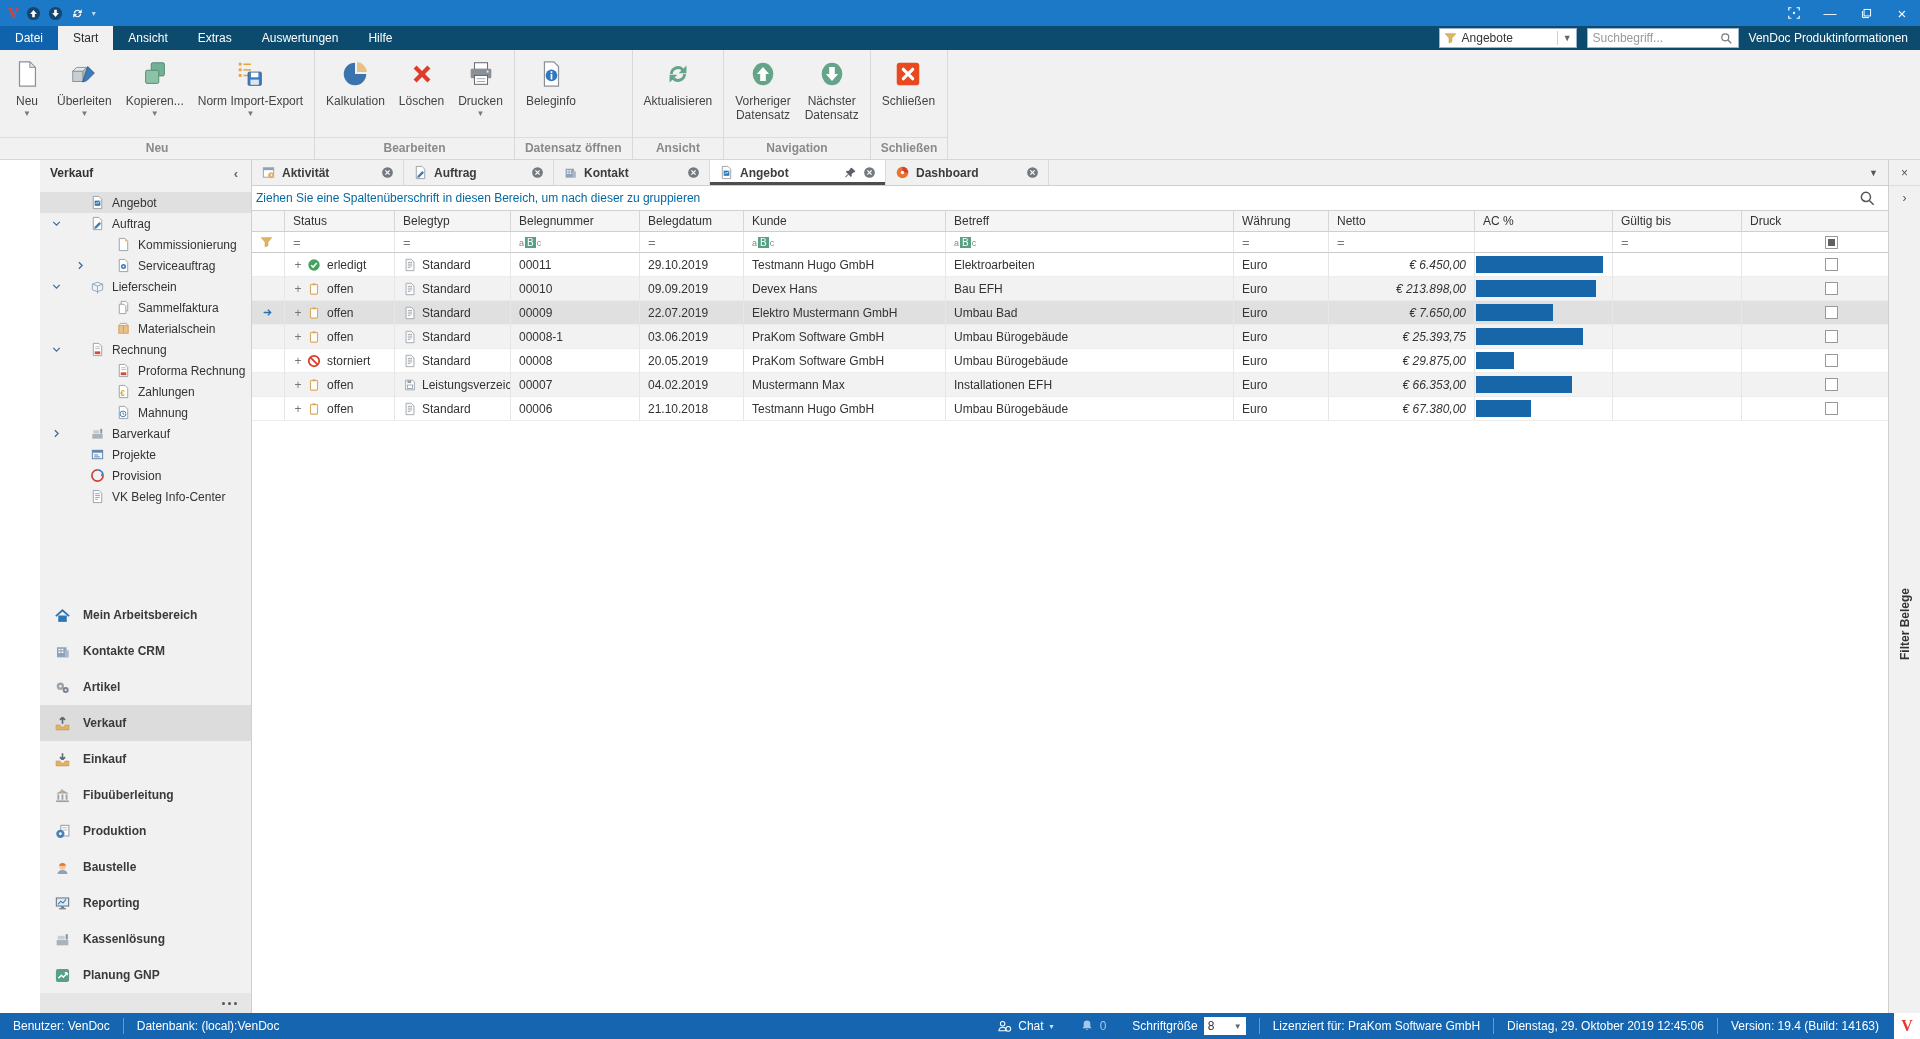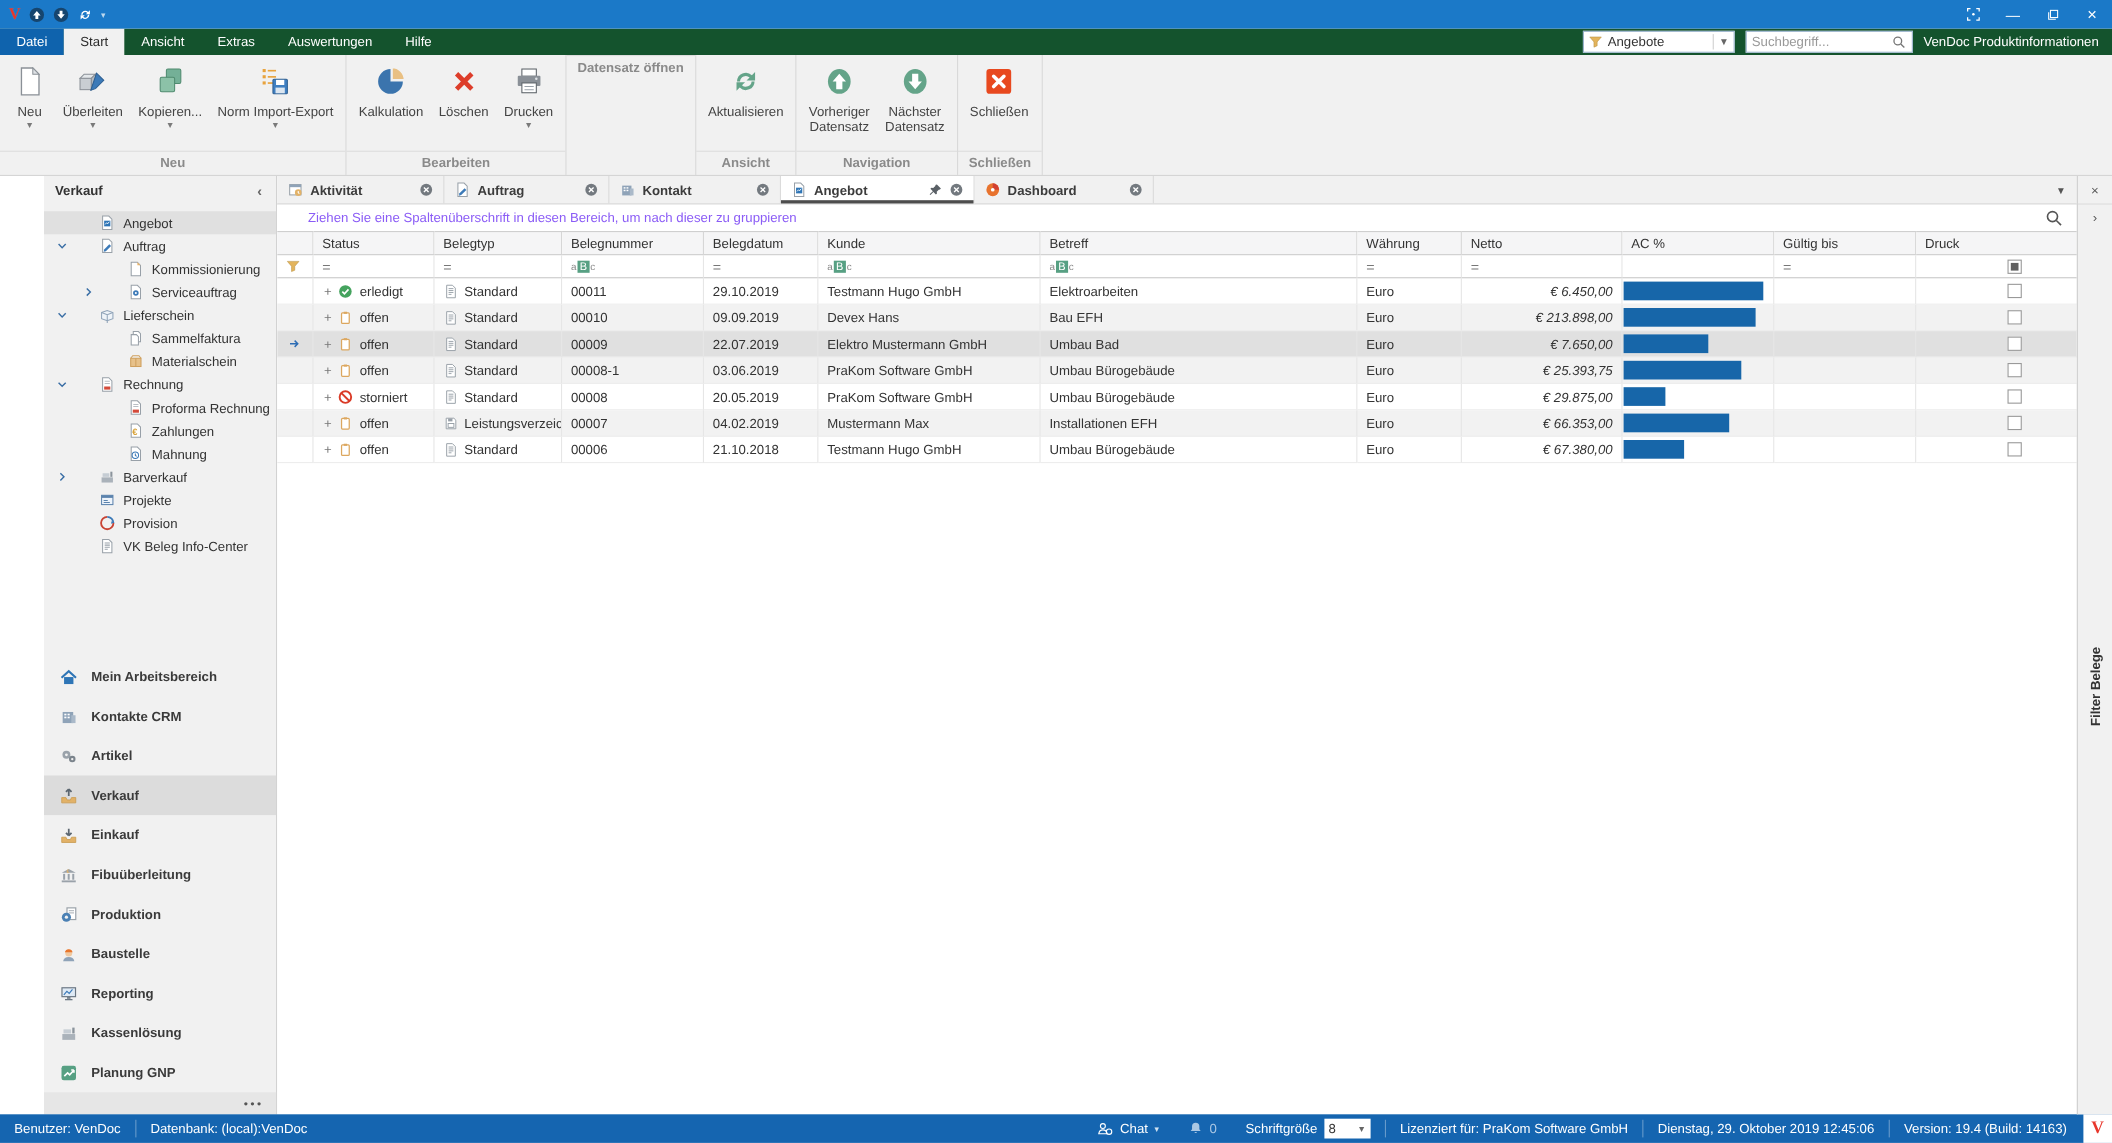--- a/index.html
+++ b/index.html
@@ -10,21 +10,21 @@
   
   .titlebar { height:26px; background:#1b79c8; display:flex; align-items:center; position:relative; flex:0 0 26px; }
   .qa { display:flex; align-items:center; gap:7px; padding-left:8px; z-index:2; }
   .qa .qbtn { display:flex; align-items:center; justify-content:center; height:18px; }
   .v-logo { color:#e8372c; font-weight:bold; font-size:15px; text-shadow:0 0 1px #fff3; font-family:"Liberation Serif",serif; }
   .win-title { position:absolute; left:0; right:0; text-align:center; color:#a5cceb; font-weight:bold; }
   .winctl { margin-left:auto; display:flex; z-index:2; }
   .winctl .wbtn { width:36px; height:26px; display:flex; align-items:center; justify-content:center; color:#fff; font-size:13px; }
 
   
-  .menubar { height:24px; background:#14532d; display:flex; align-items:stretch; color:#fff; flex:0 0 24px; }
+  .menubar { height:24px; background:#0c4a6e; display:flex; align-items:stretch; color:#fff; flex:0 0 24px; }
   .menu-item { padding:0 15px; display:flex; align-items:center; font-size:12px; }
   .menu-item.backstage { background:#0f63ad; }
   .menu-item.active { background:#f1f1f1; color:#2b2b2b; }
   .menubar-right { margin-left:auto; display:flex; align-items:center; gap:10px; padding-right:12px; }
   .combo { background:#fff; color:#333; height:20px; width:138px; display:flex; align-items:center; gap:5px; padding:0 4px; border:1px solid #9ab4cc; }
   .combo .caret { margin-left:auto; color:#666; font-size:9px; border-left:1px solid #d0d0d0; padding-left:5px; height:14px; display:flex; align-items:center; }
   .searchbox { background:#fff; height:20px; width:152px; display:flex; align-items:center; border:1px solid #9ab4cc; padding:0 5px; }
   .searchbox input { border:none; outline:none; flex:1; font-size:12px; font-family:inherit; color:#333; width:100px; }
   .searchbox input::placeholder { color:#999; }
   .product-link { color:#fff; }
@@ -58,21 +58,21 @@
   .sb-dots i { width:3px; height:3px; background:#555; border-radius:50%; }
 
   
   .content { flex:1; display:flex; flex-direction:column; background:#fff; min-width:0; }
   .tabrow { height:26px; flex:0 0 26px; background:#f1f1f1; border-bottom:1px solid #cfcfcf; display:flex; align-items:stretch; }
   .dtab { display:flex; align-items:center; gap:6px; padding:0 9px; border-right:1px solid #dbdbdb; font-weight:bold; color:#3c3c3c; position:relative; }
   .dtab .grow { flex:1; }
   .dtab.active { background:#fff; }
   .dtab.active::after { content:""; position:absolute; left:0; right:0; bottom:0; height:3px; background:#4d4d4d; }
   .tabrow-right { margin-left:auto; display:flex; align-items:center; gap:14px; padding-right:10px; color:#555; }
-  .hintrow { height:24px; flex:0 0 24px; display:flex; align-items:center; padding-left:28px; color:#8b5cf6; background:#fff; }
+  .hintrow { height:24px; flex:0 0 24px; display:flex; align-items:center; padding-left:4px; color:#0369a1; background:#fff; }
   .hintrow .hr-search { margin-left:auto; padding-right:12px; }
 
   
   .grid { flex:1; overflow:hidden; }
   .grow-line { display:flex; }
   .gcell { border-right:1px solid #e6e6e6; display:flex; align-items:center; padding-left:8px; overflow:hidden; white-space:nowrap; }
   .ghead .gcell { background:#f5f5f6; border-top:1px solid #cfcfcf; border-bottom:1px solid #cfcfcf; border-right:1px solid #d6d6d6; height:22px; color:#333; }
   .gfilter .gcell { height:21px; border-bottom:1px solid #c9c9c9; color:#666; }
   .grow-data .gcell { height:24px; border-bottom:1px solid #ededed; }
   .grow-data.stripe { background:#f2f2f2; }
@@ -300,20 +300,36 @@
                 </svg>
               </span>
             </span>
             <span class="rlabel">Drucken</span>
             <span class="rcaret">▼</span>
           </div>
         </div>
         <div class="rgroup-label">Bearbeiten</div>
       </div>
       <div class="rgroup">
+        <div class="rgroup-buttons">
+          <div class="rbtn">
+            <span class="ricon">
+              <span class="ic">
+                <svg width="30" height="30" viewBox="0 0 32 32">
+                  <path d="M9 3h10l5 5v21H9z" fill="#fff" stroke="#8a9097" stroke-width="1.3"></path>
+                  <circle cx="16.5" cy="17.5" r="6.2" fill="#2f78c0"></circle>
+                  <rect x="15.6" y="15.8" width="1.8" height="6" fill="#fff"></rect>
+                  <rect x="15.6" y="13" width="1.8" height="1.9" fill="#fff"></rect>
+                </svg>
+              </span>
+            </span>
+            <span class="rlabel">Beleginfo</span>
+            <span class="rcaret"></span>
+          </div>
+        </div>
         <div class="rgroup-label">Datensatz öffnen</div>
       </div>
       <div class="rgroup">
         <div class="rgroup-buttons">
           <div class="rbtn">
             <span class="ricon">
               <span class="ic">
                 <svg width="30" height="30" viewBox="0 0 32 32">
                   <path d="M7.5 16a8.5 8.5 0 0 1 14.4-6L25 6.9v8.3h-8.3l3-3A5.6 5.6 0 0 0 10.4 16z" fill="#64a489"></path>
                   <path d="M24.5 16a8.5 8.5 0 0 1-14.4 6L7 25.1v-8.3h8.3l-3 3A5.6 5.6 0 0 0 21.6 16z" fill="#64a489"></path>

